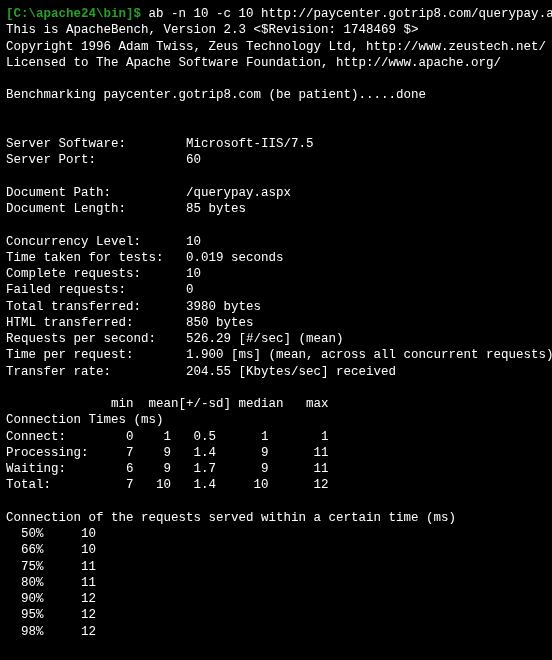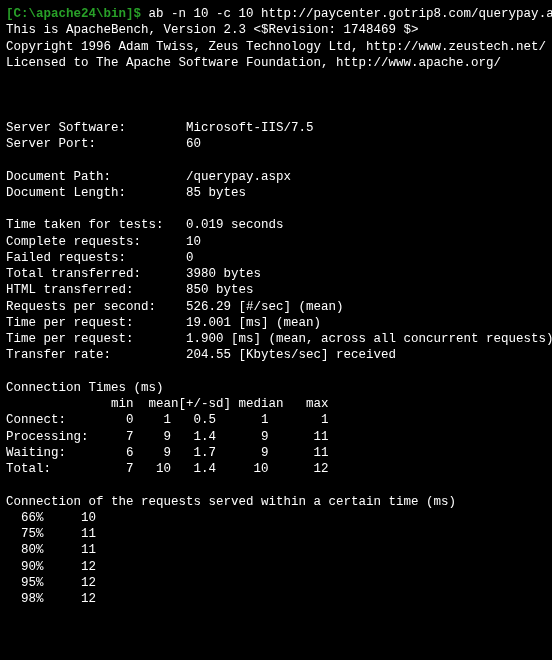--- a/index.html
+++ b/index.html
@@ -24,65 +24,67 @@
 <div>
 
   <div class="out"><span class="prompt-path">[C:\apache24\bin]</span><span class="prompt-dollar">$</span> <span class="cmd">ab -n 10 -c 10 http://paycenter.gotrip8.com/querypay.aspx</span></div>
 
   <div class="out">This is ApacheBench, Version 2.3 &lt;$Revision: 1748469 $&gt;</div>
   <div class="out">Copyright 1996 Adam Twiss, Zeus Technology Ltd, http://www.zeustech.net/</div>
   <div class="out">Licensed to The Apache Software Foundation, http://www.apache.org/</div>
 
   <div class="out">&nbsp;</div>
 
+  <div class="out">Benchmarking paycenter.gotrip8.com (be patient).....done</div>
 
   <div class="out">&nbsp;</div>
   <div class="out">&nbsp;</div>
 
   <div id="serverinfo-block">
       <div class="kv-line">Server Software:        Microsoft-IIS/7.5</div>
       <div class="kv-line">Server Port:            60</div>
     </div>
 
   <div class="out">&nbsp;</div>
 
   <div id="docinfo-block">
       <div class="kv-line">Document Path:          /querypay.aspx</div>
       <div class="kv-line">Document Length:        85 bytes</div>
     </div>
 
   <div class="out">&nbsp;</div>
 
   <div id="stats-block">
+      <div class="kv-line">Concurrency Level:      10</div>
       <div class="kv-line">Time taken for tests:   0.019 seconds</div>
       <div class="kv-line">Complete requests:      10</div>
       <div class="kv-line">Failed requests:        0</div>
       <div class="kv-line">Total transferred:      3980 bytes</div>
       <div class="kv-line">HTML transferred:       850 bytes</div>
       <div class="kv-line">Requests per second:    526.29 [#/sec] (mean)</div>
-      <div class="kv-line">Time per request:       19.001 [ms] (mean)</div>
       <div class="kv-line">Time per request:       1.900 [ms] (mean, across all concurrent requests)</div>
       <div class="kv-line">Transfer rate:          204.55 [Kbytes/sec] received</div>
     </div>
 
   <div class="out">&nbsp;</div>
 
+  <div class="out">              min  mean[+/-sd] median   max</div>
   <div class="out">Connection Times (ms)</div>
-  <div class="out">              min  mean[+/-sd] median   max</div>
   <div id="conn-block">
       <div class="out">Connect:        0    1   0.5      1       1</div>
       <div class="out">Processing:     7    9   1.4      9      11</div>
       <div class="out">Waiting:        6    9   1.7      9      11</div>
       <div class="out">Total:          7   10   1.4     10      12</div>
     </div>
 
   <div class="out">&nbsp;</div>
 
   <div class="out">Connection of the requests served within a certain time (ms)</div>
   <div id="pct-block">
+      <div class="out">  50%     10</div>
       <div class="out">  66%     10</div>
       <div class="out">  75%     11</div>
       <div class="out">  80%     11</div>
       <div class="out">  90%     12</div>
       <div class="out">  95%     12</div>
       <div class="out">  98%     12</div>
     </div>
 
 </div>
 

